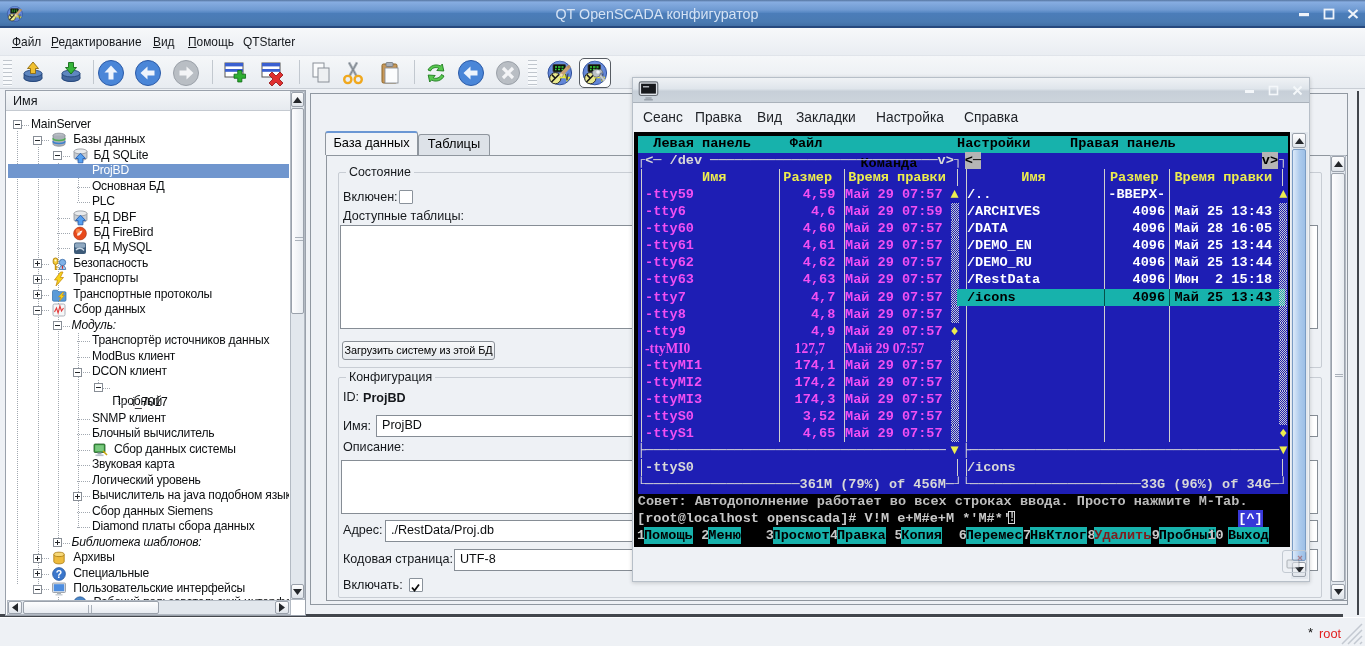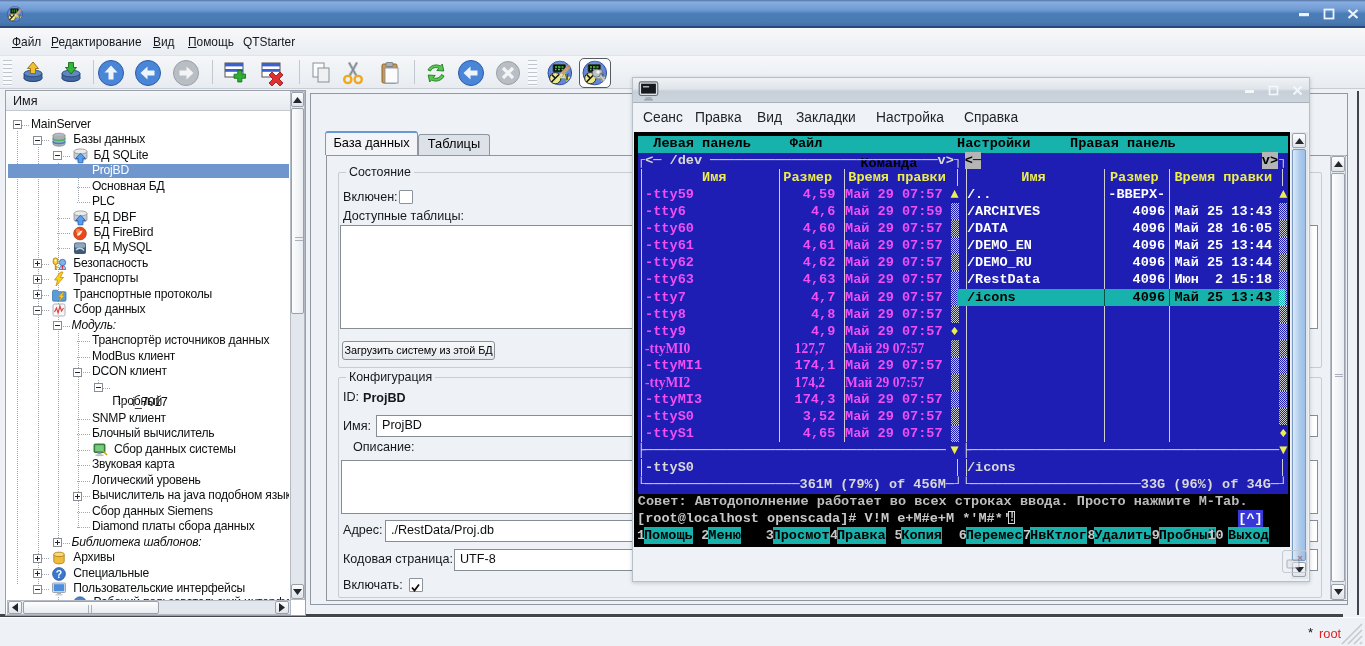--- a/index.html
+++ b/index.html
@@ -110,20 +110,21 @@
         <rect x="7" y="5.5" width="12.5" height="7.5" rx="1" fill="#0c120c" stroke="#3c3c3c" stroke-width=".8"></rect>
         <path d="M9 8h2M12 8h2.5M15.5 8h2M9 10.5h1.5M12 10.5h2M15.5 10.5h1.8" stroke="#3ad43a" stroke-width="1.3"></path>
         <circle cx="9.3" cy="19.2" r="5.6" fill="#e9e98e" stroke="#2a2a2a" stroke-width="1"></circle>
         <path d="M5.5 23l7.5-7.5M9.3 19.2L5.8 15.6" stroke="#1a1a1a" stroke-width="1.6"></path>
         <path d="M13 18.5h11M17 18.5l2-3 2 6 2-3" stroke="#e8e83a" stroke-width="1.4" fill="none"></path>
         <path d="M19.5 15l1.5 6M22 14.5l-1 7" stroke="#2a2a2a" stroke-width=".8" fill="none"></path>
         <path d="M14.5 16.5L23 7.5" stroke="#caa272" stroke-width="3.6"></path>
         <path d="M14.2 17.5l1.8-2.6" stroke="#f0e0b0" stroke-width="2.6"></path>
         <path d="M22 6.8l1.8 1.8" stroke="#b88d5c" stroke-width="2.8"></path>
       </svg></div>
+ <div class="txt">QT OpenSCADA конфигуратор</div>
  <svg class="abs" style="left:1297px;top:8px;" width="14" height="13">
       <rect x="2" y="5" width="10" height="3.2" fill="#eef3fa"></rect>
     </svg>
  <svg class="abs" style="left:1322px;top:8px;" width="14" height="13">
       <rect x="2.5" y="1.5" width="9" height="9" fill="none" stroke="#eef3fa" stroke-width="1.8"></rect>
     </svg>
  <svg class="abs" style="left:1346px;top:8px;" width="14" height="13">
       <path d="M2.5 2l9 8M11.5 2l-9 8" stroke="#eef3fa" stroke-width="2.2"></path>
     </svg>
 </div>
@@ -524,21 +525,21 @@
  <div class="lab" style="left:343px;top:209px;">Доступные таблицы:</div>
  <div class="inp" style="left:340px;top:225px;width:978px;height:104px;"></div>
  <div id="loadbtn" style="left:342px;top:341px;width:153px;height:19px;line-height:17px;">Загрузить систему из этой БД</div>
 
  <div class="gbox" style="left:338px;top:377px;width:984px;height:221px;"></div>
  <div class="gtitle" style="left:346px;top:370px;">Конфигурация</div>
  <div class="lab" style="left:343px;top:390px;">ID:</div>
  <div class="lab" style="left:363px;top:391px;font-weight:bold;">ProjBD</div>
  <div class="lab" style="left:343px;top:419px;">Имя:</div>
  <div class="inp" style="left:376px;top:415px;width:942px;height:22px;">ProjBD</div>
- <div class="lab" style="left:353px;top:440px;">Описание:</div>
+ <div class="lab" style="left:343px;top:440px;">Описание:</div>
  <div class="inp" style="left:341px;top:460px;width:977px;height:54px;"></div>
  <div class="lab" style="left:343px;top:523px;">Адрес:</div>
  <div class="inp" style="left:385px;top:520px;width:933px;height:22px;">./RestData/Proj.db</div>
  <div class="lab" style="left:343px;top:552px;">Кодовая страница:</div>
  <div class="inp" style="left:454px;top:549px;width:864px;height:22px;">UTF-8</div>
  <div class="lab" style="left:343px;top:578px;">Включать:</div>
  <div class="cb" style="left:409px;top:578px;"><svg width="11" height="11">
         <path d="M2 5.5l2.5 3L9 2.5" stroke="#111" stroke-width="1.8" fill="none"></path>
       </svg></div>
 </div>
@@ -798,21 +799,21 @@
       <i style="left:141.72px;width:1px;height:17.06px;position:absolute;background:#cfcfcf;"></i>
       <i style="left:157.62px;color:#f24ff2;">174,1</i>
       <i style="left:206.72px;width:1px;height:17.06px;position:absolute;background:#cfcfcf;"></i>
       <i style="left:208.00px;color:#f24ff2;">Май 29 07:57</i>
       <i style="left:313.62px;width:8.12px;height:17.06px;position:absolute;background-image:conic-gradient(#c9ccd0 25%,transparent 0 50%,#c9ccd0 0 75%,transparent 0);background-size:2px 2px;"></i>
       <i style="left:328.60px;width:1px;height:17.06px;position:absolute;background:#cfcfcf;"></i>
       <i style="left:466.73px;width:1px;height:17.06px;position:absolute;background:#cfcfcf;"></i>
       <i style="left:531.73px;width:1px;height:17.06px;position:absolute;background:#cfcfcf;"></i>
       <i style="left:642.28px;width:8.12px;height:17.06px;position:absolute;background-image:conic-gradient(#c9ccd0 25%,transparent 0 50%,#c9ccd0 0 75%,transparent 0);background-size:2px 2px;"></i>
     </div>
-    <div class="trow" style="top:373.84px;font-family:Liberation Serif, serif;">
+    <div class="trow" style="top:373.84px;">
       <i style="left:3.60px;width:1px;height:17.06px;position:absolute;background:#cfcfcf;"></i>
       <i style="left:8.12px;color:#f24ff2;">-ttyMI2</i>
       <i style="left:141.72px;width:1px;height:17.06px;position:absolute;background:#cfcfcf;"></i>
       <i style="left:157.62px;color:#f24ff2;">174,2</i>
       <i style="left:206.72px;width:1px;height:17.06px;position:absolute;background:#cfcfcf;"></i>
       <i style="left:208.00px;color:#f24ff2;">Май 29 07:57</i>
       <i style="left:313.62px;width:8.12px;height:17.06px;position:absolute;background-image:conic-gradient(#c9ccd0 25%,transparent 0 50%,#c9ccd0 0 75%,transparent 0);background-size:2px 2px;"></i>
       <i style="left:328.60px;width:1px;height:17.06px;position:absolute;background:#cfcfcf;"></i>
       <i style="left:466.73px;width:1px;height:17.06px;position:absolute;background:#cfcfcf;"></i>
       <i style="left:531.73px;width:1px;height:17.06px;position:absolute;background:#cfcfcf;"></i>
@@ -900,21 +901,21 @@
       <i style="left:135.61px;color:#000000;background:#17b2ac;">Просмот</i>
       <i style="left:193.05px;color:#c9c9c9;">4</i>
       <i style="left:199.96px;color:#000000;background:#17b2ac;">Правка</i>
       <i style="left:257.40px;color:#c9c9c9;">5</i>
       <i style="left:264.31px;color:#000000;background:#17b2ac;">Копия</i>
       <i style="left:321.75px;color:#c9c9c9;">6</i>
       <i style="left:328.66px;color:#000000;background:#17b2ac;">Перемес</i>
       <i style="left:386.10px;color:#c9c9c9;">7</i>
       <i style="left:393.01px;color:#000000;background:#17b2ac;">НвКтлог</i>
       <i style="left:450.45px;color:#c9c9c9;">8</i>
-      <i style="left:457.36px;color:#000000;background:#17b2ac;">Удалить</i>
+      <i style="left:457.36px;color:#7f1d1d;background:#17b2ac;">Удалить</i>
       <i style="left:514.80px;color:#c9c9c9;">9</i>
       <i style="left:521.71px;color:#000000;background:#17b2ac;">Пробный</i>
       <i style="left:570.38px;color:#c9c9c9;">10</i>
       <i style="left:591.09px;color:#000000;background:#17b2ac;">Выход</i>
     </div>
   </div>
 
 <div id="statusbar">
  <span style="position:absolute;left:1308px;top:7px;font-size:13px;color:#111;">*</span>
  <span style="position:absolute;left:1319px;top:8px;font-size:12.8px;color:#e21f1f;">root</span>

